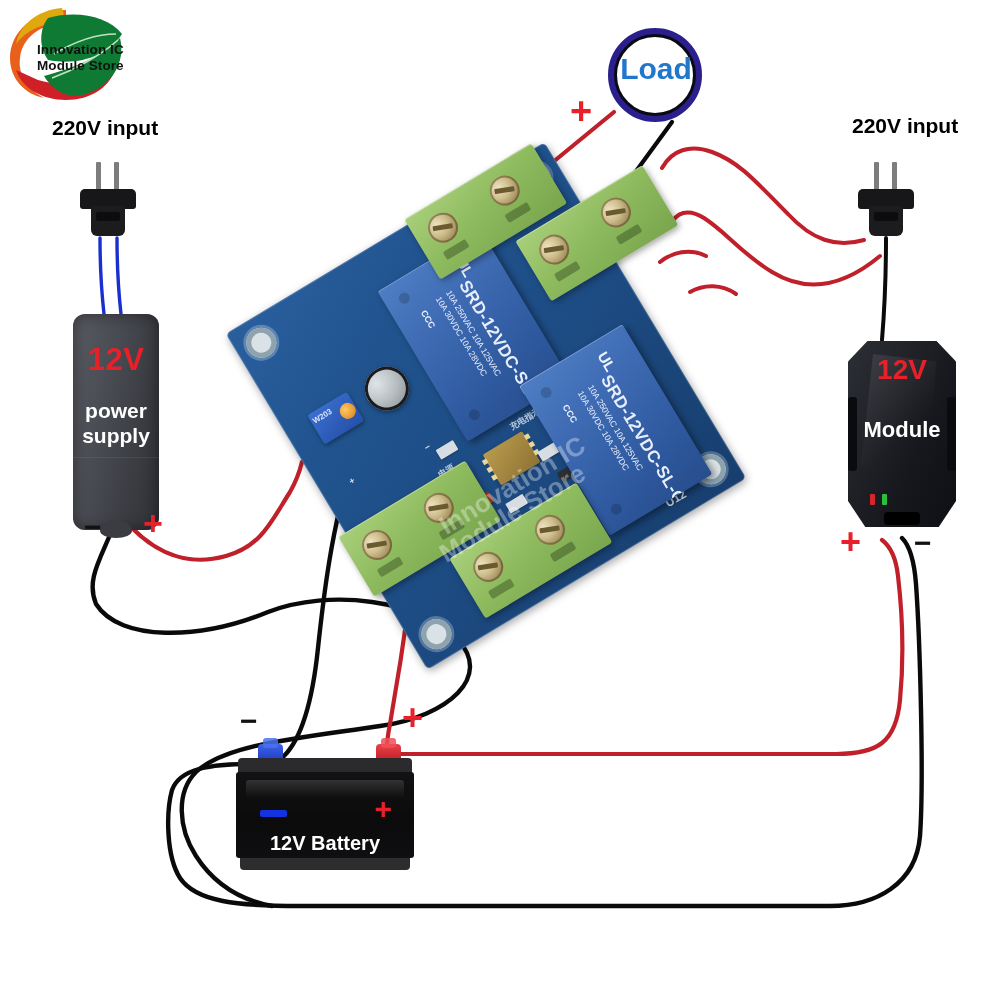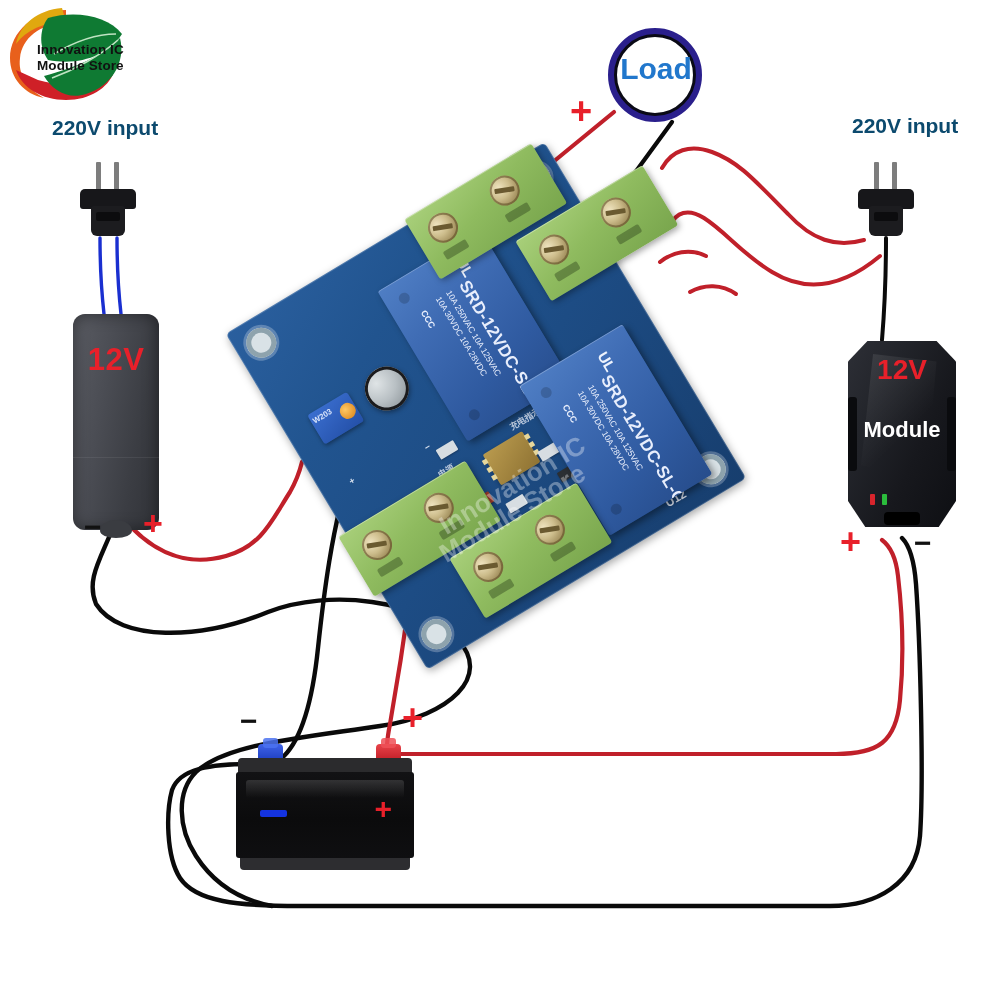--- a/index.html
+++ b/index.html
@@ -7,21 +7,21 @@
   #stage{position:relative;width:1000px;height:1000px;background:#fff;}
   svg#wires{position:absolute;left:0;top:0;width:1000px;height:1000px;}
 
   
   #logo{position:absolute;left:4px;top:4px;width:130px;height:98px;}
   #logo .logotext{position:absolute;left:33px;top:38px;font-size:13.5px;font-weight:bold;
      color:#111;line-height:15.5px;letter-spacing:.1px;z-index:5;}
 
   
   .lbl{position:absolute;white-space:nowrap;}
-  .blue-lbl{color:#0c4a6e;font-size:21px;font-weight:bold;}
+  .blue-lbl{color:#000000;font-size:21px;font-weight:bold;}
   .plus{color:#e8202a;font-weight:bold;line-height:1;}
   .minus{color:#111;font-weight:bold;line-height:1;}
 
   
   #load-circle{position:absolute;left:608px;top:28px;width:94px;height:94px;border-radius:50%;
      border:7px solid #2a1f8c;background:#fff;box-sizing:border-box;}
   #load-circle .inner{position:absolute;left:-1px;top:-1px;width:82px;height:82px;border-radius:50%;
      border:3px solid #0a0a16;box-sizing:border-box;}
   #load-text{position:absolute;left:617px;top:52px;width:78px;text-align:center;color:#2177cc;
      font-size:30px;font-weight:bold;}
@@ -213,20 +213,24 @@
   <div class="plug" style="left:78px;top:162px;">
     <div class="prong l"></div>
     <div class="prong r"></div>
     <div class="head"></div>
     <div class="neck"></div>
     <div class="ridge"></div>
   </div>
 
   <div id="psu">
     <div class="psu-12v">12V</div>
+    <div class="psu-name">
+      <div>power</div>
+      <div>supply</div>
+    </div>
     <div class="seam"></div>
   </div>
   <div id="psu-strain"></div>
   <div class="lbl minus" style="left:84px;top:512px;font-size:30px;">−</div>
   <div class="lbl plus" style="left:143px;top:506px;font-size:34px;">+</div>
 
   <div id="load-circle">
     <div class="inner"></div>
   </div>
   <div id="load-text">Load</div>
@@ -260,20 +264,21 @@
   </div>
   <div class="term" id="term-pos">
     <div class="knob"></div>
   </div>
   <div id="battery">
     <div class="cap"></div>
     <div class="case"></div>
     <div class="gloss"></div>
     <div class="bar-neg"></div>
     <div class="sym-pos">+</div>
+    <div class="btext">12V Battery</div>
     <div class="base"></div>
   </div>
   <div class="lbl minus" style="left:240px;top:706px;font-size:30px;">−</div>
   <div class="lbl plus" style="left:402px;top:700px;font-size:36px;">+</div>
 
   <div id="pcb-wrap">
     <div id="pcb">
       <div class="edge"></div>
 
       <div class="hole h1"></div>

